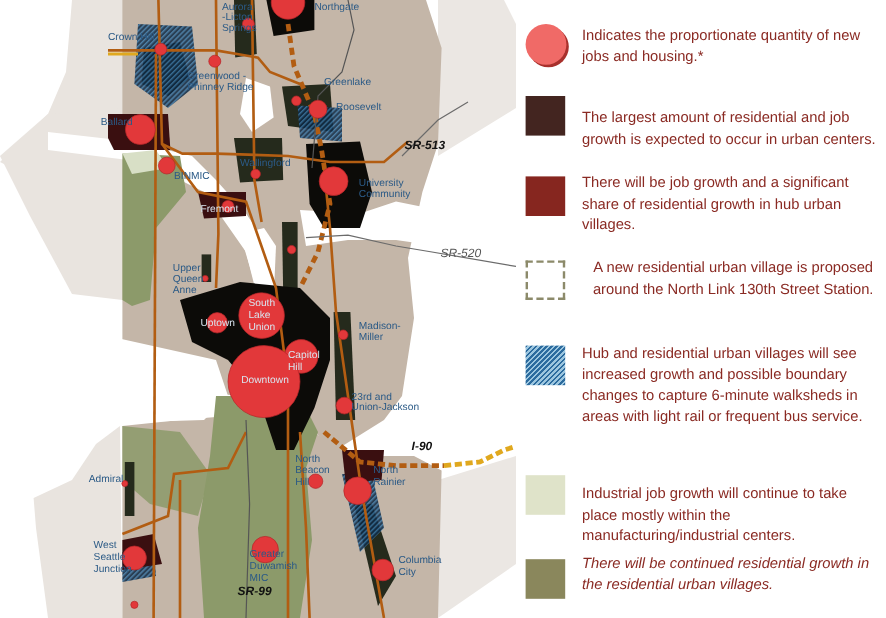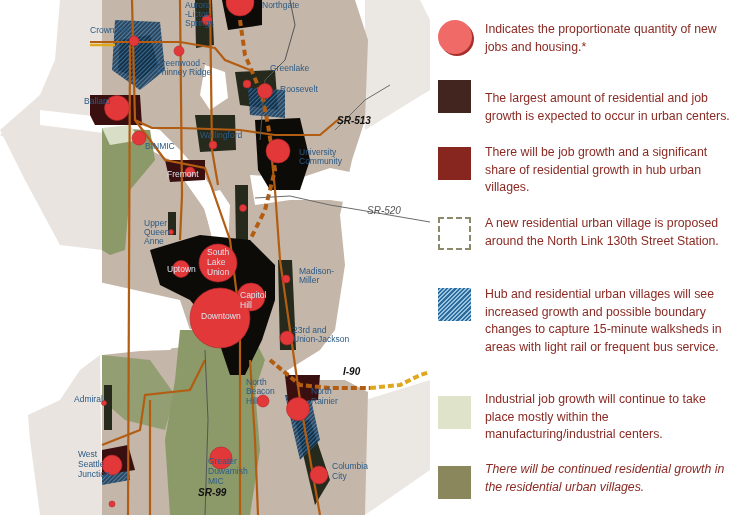--- a/index.html
+++ b/index.html
@@ -192,27 +192,27 @@
   <div class="li" style="top:75px;">
     <div class="sw sw-sq" style="top:5px;background:#432520;"></div>
     <div class="txt" style="top:15px;">The largest amount of residential and job growth is expected to occur in urban centers.</div>
   </div>
   <div class="li" style="top:144px;">
     <div class="sw sw-sq" style="top:3px;background:#86261f;"></div>
     <div class="txt" style="top:0;">There will be job growth and a significant share of residential growth in hub urban villages.</div>
   </div>
   <div class="li" style="top:215px;">
     <div class="sw sw-dash" style="top:2px;"></div>
-    <div class="txt" style="top:0;">A new residential urban village is proposed around the North Link 130th Street Station.</div>
+    <div class="txt" style="top:0;text-align:center;">A new residential urban village is proposed around the North Link 130th Street Station.</div>
   </div>
   <div class="li" style="top:286px;">
     <div class="sw sw-hatch" style="top:2px;"></div>
-    <div class="txt" style="top:0;">Hub and residential urban villages will see increased growth and possible boundary changes to capture 15-minute walksheds in areas with light rail or frequent bus service.</div>
+    <div class="txt" style="top:0;">Hub and residential urban villages will see increased growth and possible boundary changes to capture 6-minute walksheds in areas with light rail or frequent bus service.</div>
   </div>
   <div class="li" style="top:391px;">
     <div class="sw sw-sq" style="top:5px;background:#dfe3c9;"></div>
-    <div class="txt" style="top:0;">Industrial job growth will continue to take place mostly within the manufacturing/industrial centers.</div>
+    <div class="txt" style="top:12px;">Industrial job growth will continue to take place mostly within the manufacturing/industrial centers.</div>
   </div>
   <div class="li" style="top:461px;">
     <div class="sw sw-sq" style="top:5px;background:#8a875c;"></div>
     <div class="txt" style="top:0;font-style:italic;">There will be continued residential growth in the residential urban villages.</div>
   </div>
 </div>
 
 </body></html>

